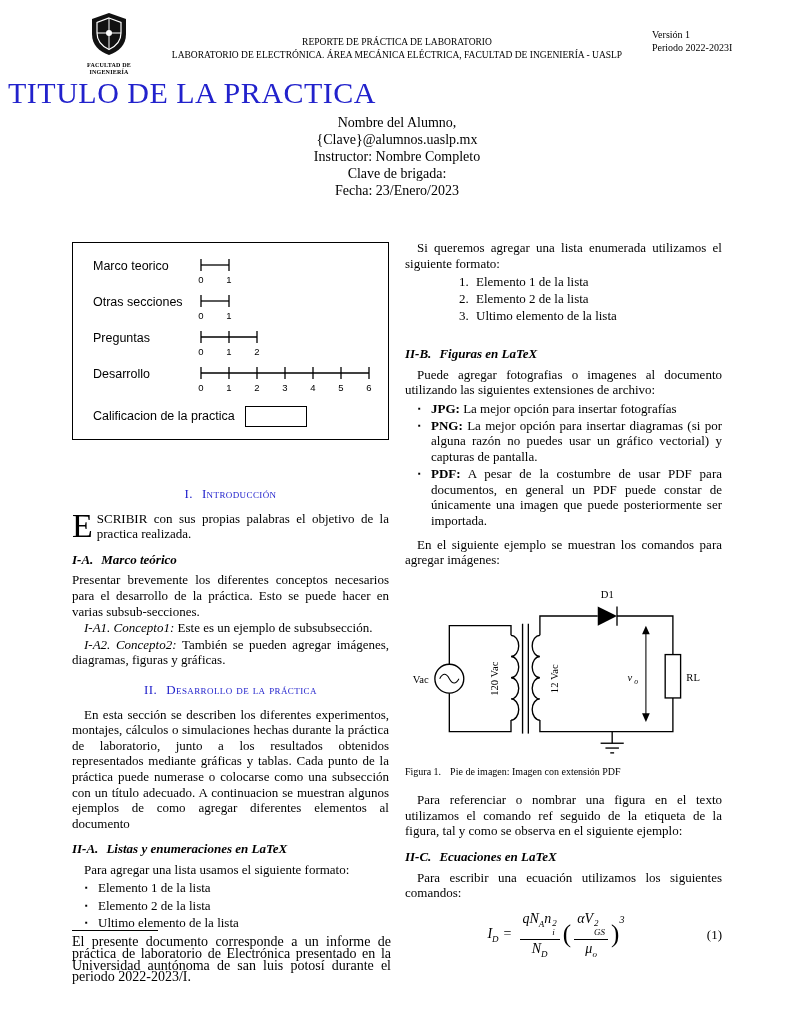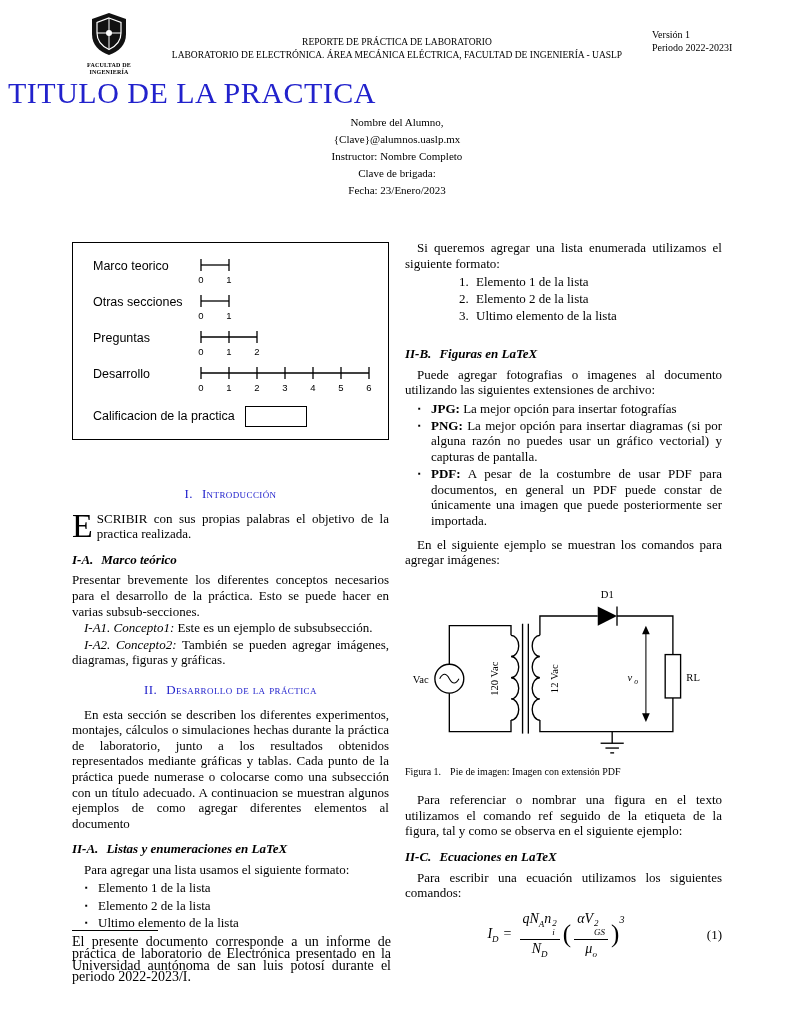--- a/index.html
+++ b/index.html
@@ -16,21 +16,21 @@
   .logo-caption { font-size:6px; font-weight:bold; letter-spacing:.2px; line-height:7px; margin-top:2px; }
   .hdr-center { position:absolute; top:36px; left:50%; transform:translateX(-50%); width:500px;
     text-align:center; font-size:9.5px; line-height:13px; }
   .hdr-right { position:absolute; top:28px; right:24px; width:118px; text-align:left;
     font-size:10px; line-height:13px; }
 
   
   .doc-title { position:absolute; top:68px; left:0; right:4px; text-align:left;
     font-size:30px; font-weight:normal; color:var(--blue); letter-spacing:.5px; margin:8px; }
   .author-block { position:absolute; top:114px; left:0; right:0; text-align:center;
-    font-size:11px; line-height:17px; }
+    font-size:14px; line-height:17px; }
 
   
   .cols { position:absolute; top:240px; left:72px; width:650px; display:flex; gap:16px; }
   .col { width:317px; font-size:13px; line-height:15.6px; text-align:justify; }
   .col p { margin:0 0 1px; }
   .indent { text-indent:12px; }
   .it { font-style:italic; }
 
   .sec-head { text-align:center; color:var(--blue); font-size:13px; font-weight:normal;
     font-variant:small-caps; letter-spacing:.4px; margin:14px 0 9px; }

